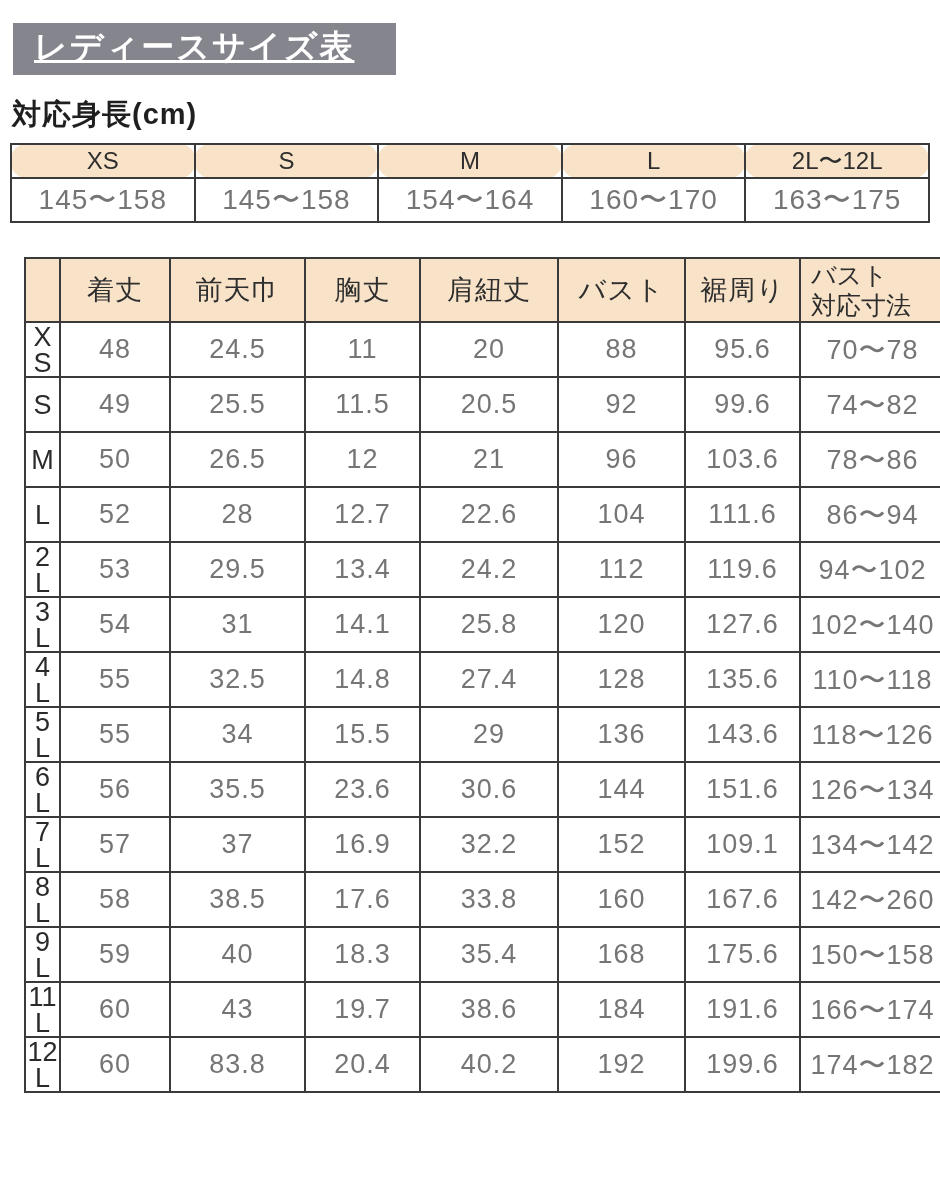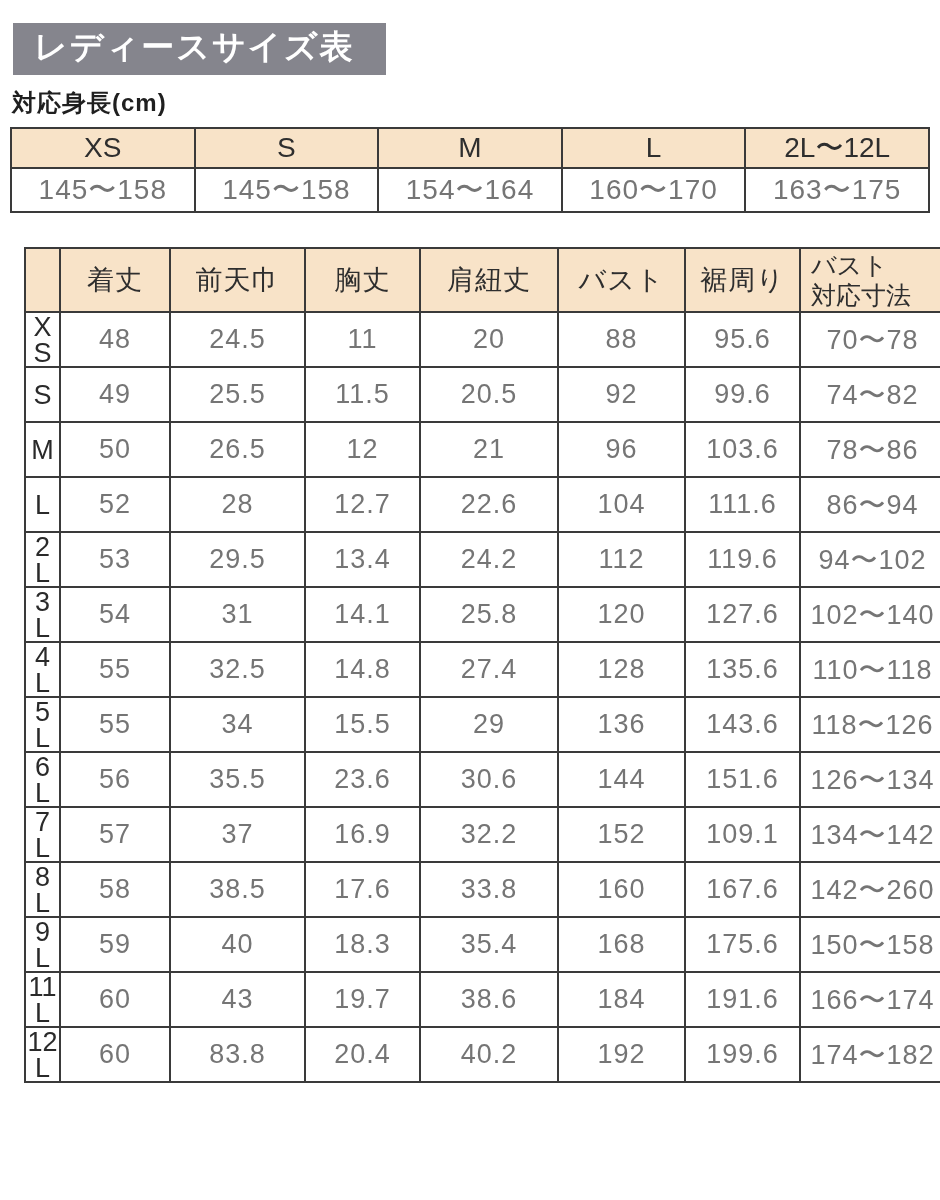--- a/index.html
+++ b/index.html
@@ -16,25 +16,26 @@
   }
   .title-bar {
     display: block;
     width: fit-content;
     margin: 23px 0 0 13px;
     background: #85858D;
     color: #ffffff;
     font-size: 33px;
     font-weight: bold;
     letter-spacing: 2px;
-    padding: 2px 32px 5px 21px;
+    padding: 2px 42px 5px 21px;
+    text-decoration: underline;
   }
   .subtitle {
-    margin: 12px 0 8px 12px;
-    font-size: 24px;
+    margin: 20px 0 8px 12px;
+    font-size: 29px;
     font-weight: bold;
     color: #1f1f1f;
     letter-spacing: 1px;
   }
   table {
     border-collapse: collapse;
     table-layout: fixed;
     margin-left: 10px;
     width: 920px;
   }
@@ -46,21 +47,22 @@
     overflow: hidden;
   }
   th {
     background: #F8E3C8;
     color: #2e2e2e;
     font-weight: normal;
   }
   
   .height-table th {
     height: 30px;
-    font-size: 28px;
+    font-size: 24px;
+    border-radius: 15px;
   }
   .height-table td {
     height: 42px;
     font-size: 28px;
     color: #757575;
     letter-spacing: 1px;
   }
   
   .size-table {
     margin-top: 34px;

